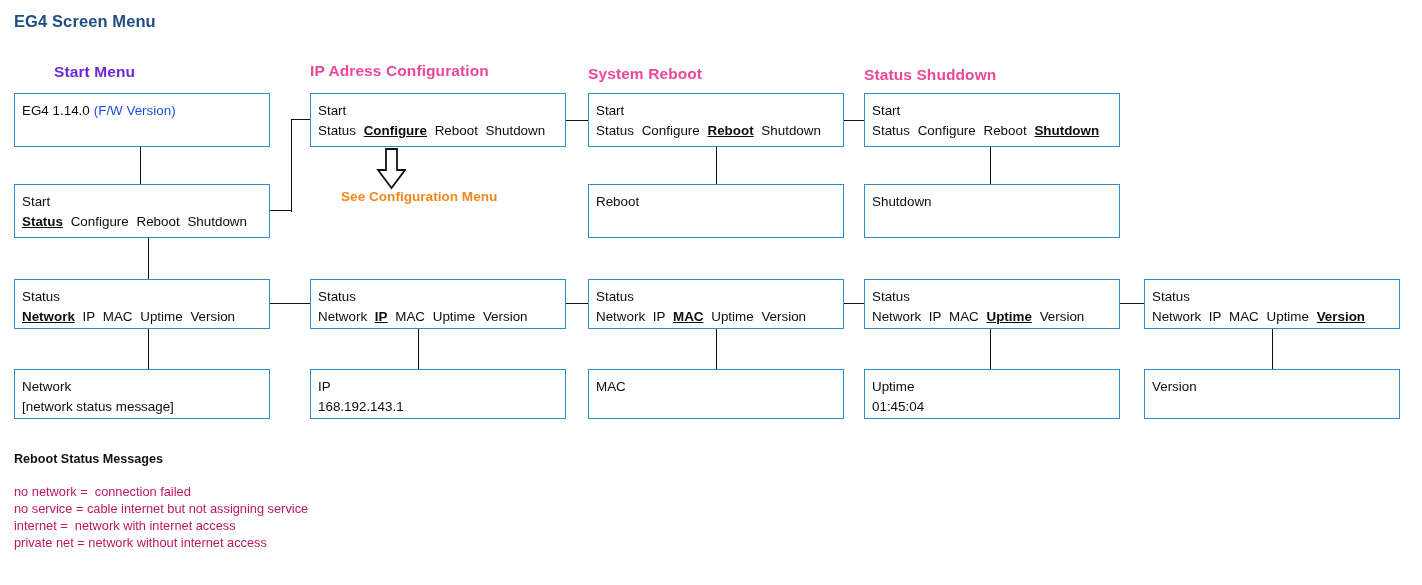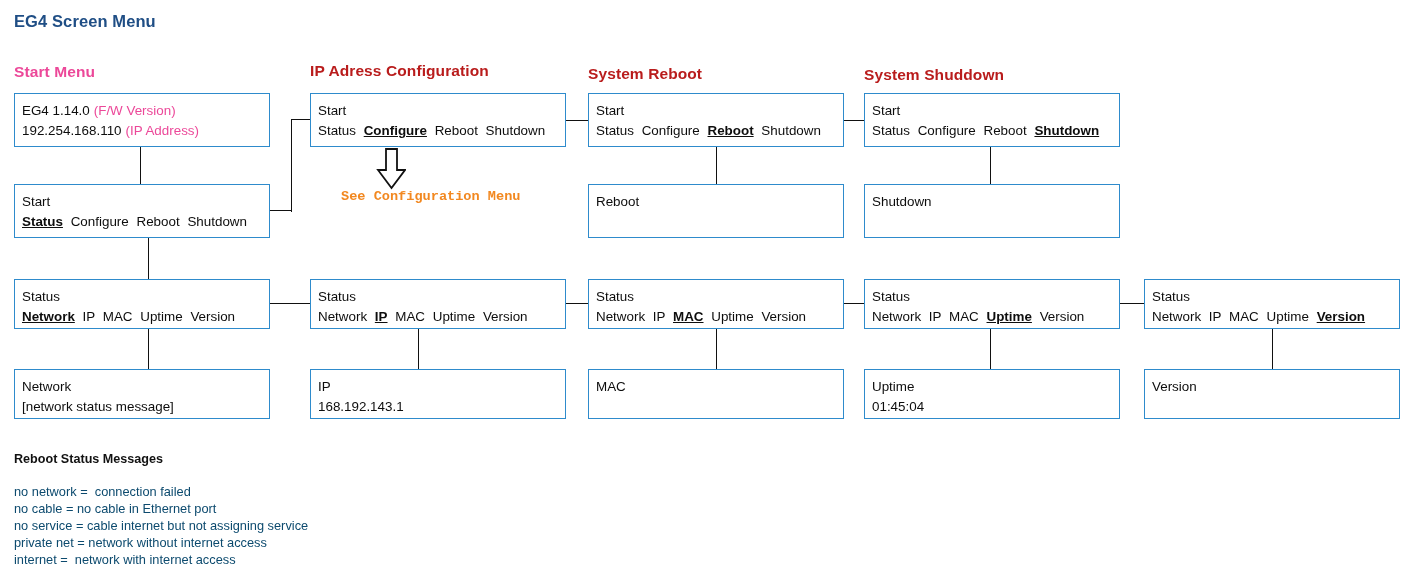--- a/index.html
+++ b/index.html
@@ -31,37 +31,37 @@
     letter-spacing: 0.1px;
     white-space: nowrap;
   }
   .col-header {
     position: absolute;
     font-size: 15.5px;
     font-weight: bold;
     white-space: nowrap;
     letter-spacing: 0.1px;
   }
-  .col-header.navy { color: #ec4899; }
-  .col-header.bright { color: #b91c1c; }
+  .col-header.navy { color: #6d28d9; margin-left: 40px; }
+  .col-header.bright { color: #ec4899; }
 
   
   .box {
     position: absolute;
     box-sizing: border-box;
     border: 1.6px solid #2E8BCC;
     background: #ffffff;
     padding: 7px 7px 0 7px;
     font-size: 13.4px;
     color: #0d0d0d;
     line-height: 1.48;
     white-space: nowrap;
   }
   .box .line { display: block; }
-  .box .muted { color: #ec4899; }
+  .box .muted { color: #1d4ed8; }
   .box b { font-weight: bold; text-decoration: underline; }
   .box .sp { display: inline-block; width: 4px; }
 
   
   .vline {
     position: absolute;
     width: 0;
     border-left: 1.9px solid #111111;
   }
   .hline {
@@ -82,47 +82,46 @@
     top: 452px;
     font-size: 12.6px;
     font-weight: bold;
     color: #111111;
   }
   .notes-list {
     position: absolute;
     left: 14px;
     top: 484px;
     font-size: 12.8px;
-    color: #0c4a6e;
+    color: #be185d;
     line-height: 1.32;
   }
   .notes-list .note-line { display: block; white-space: pre; }
 
   .see-config {
     position: absolute;
     left: 341px;
     top: 189px;
     font-size: 13.6px;
     font-weight: bold;
     color: #F28820;
     white-space: nowrap;
-    font-family: Liberation Mono, monospace;
   }
 </style>
 </head>
 <body>
 
 <div class="canvas">
 
   <div class="main-title">EG4 Screen Menu</div>
 
   <div class="col-header navy" style="left:14px;  top:63px;">Start Menu</div>
   <div class="col-header bright" style="left:310px; top:62px;">IP Adress Configuration</div>
   <div class="col-header bright" style="left:588px; top:65px;">System Reboot</div>
-  <div class="col-header bright" style="left:864px; top:66px;">System Shuddown</div>
+  <div class="col-header bright" style="left:864px; top:66px;">Status Shuddown</div>
 
   <div class="vline" style="left:140px; top:147px; height:41px;"></div>
 
   <div class="vline" style="left:148px; top:237px; height:42px;"></div>
 
   <div class="hline" style="left:269px; top:210px; width:23px;"></div>
   <div class="vline" style="left:291px; top:119px; height:93px;"></div>
   <div class="hline" style="left:291px; top:119px; width:20px;"></div>
 
   <div class="hline" style="left:565px; top:120px; width:24px;"></div>
@@ -137,21 +136,20 @@
   <div class="hline" style="left:1119px; top:303px; width:26px;"></div>
 
   <div class="vline" style="left:148px;  top:329px; height:40px;"></div>
   <div class="vline" style="left:418px;  top:329px; height:40px;"></div>
   <div class="vline" style="left:716px;  top:329px; height:40px;"></div>
   <div class="vline" style="left:990px;  top:329px; height:40px;"></div>
   <div class="vline" style="left:1272px; top:329px; height:40px;"></div>
 
   <div class="box" style="left:14px; top:93px; width:256px; height:54px;">
     <span class="line"><span>EG4 1.14.0</span><span class="sp"></span><span class="muted">(F/W Version)</span></span>
-    <span class="line"><span>192.254.168.110</span><span class="sp"></span><span class="muted">(IP Address)</span></span>
   </div>
 
   <div class="box" style="left:310px; top:93px; width:256px; height:54px;">
     <span class="line">Start</span>
     <span class="line">
       <span>Status</span>
       <span class="sp"></span><b>Configure</b>
       <span class="sp"></span><span>Reboot</span>
       <span class="sp"></span><span>Shutdown</span>
     </span>
@@ -276,19 +274,18 @@
     <span class="line">01:45:04</span>
   </div>
 
   <div class="box" style="left:1144px; top:369px; width:256px; height:50px;">
     <span class="line">Version</span>
   </div>
 
   <div class="notes-title">Reboot Status Messages</div>
   <div class="notes-list">
     <span class="note-line">no network =  connection failed</span>
-    <span class="note-line">no cable = no cable in Ethernet port</span>
     <span class="note-line">no service = cable internet but not assigning service</span>
+    <span class="note-line">internet =  network with internet access</span>
     <span class="note-line">private net = network without internet access</span>
-    <span class="note-line">internet =  network with internet access</span>
   </div>
 
 </div>
 
 </body></html>

